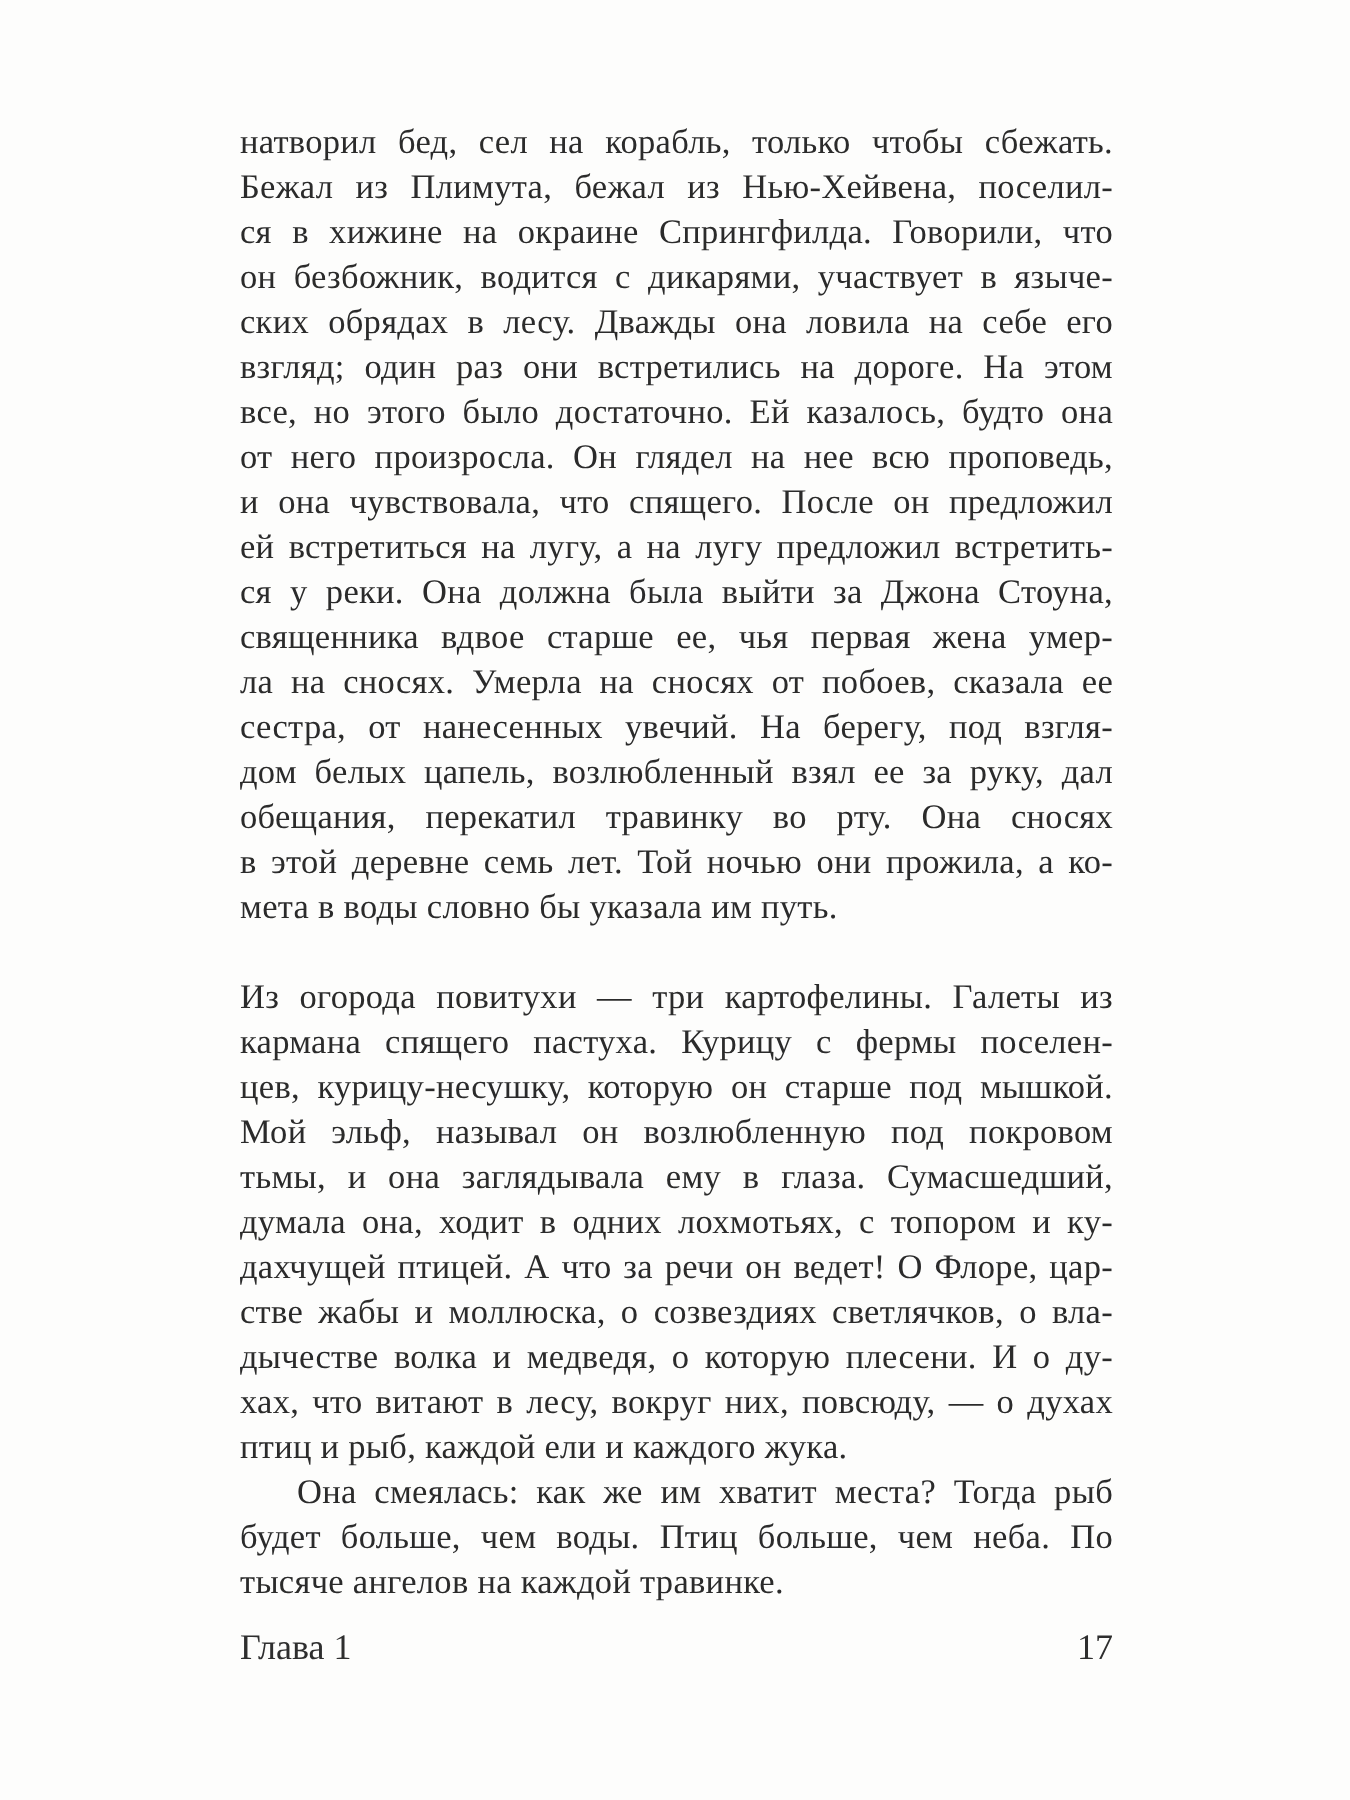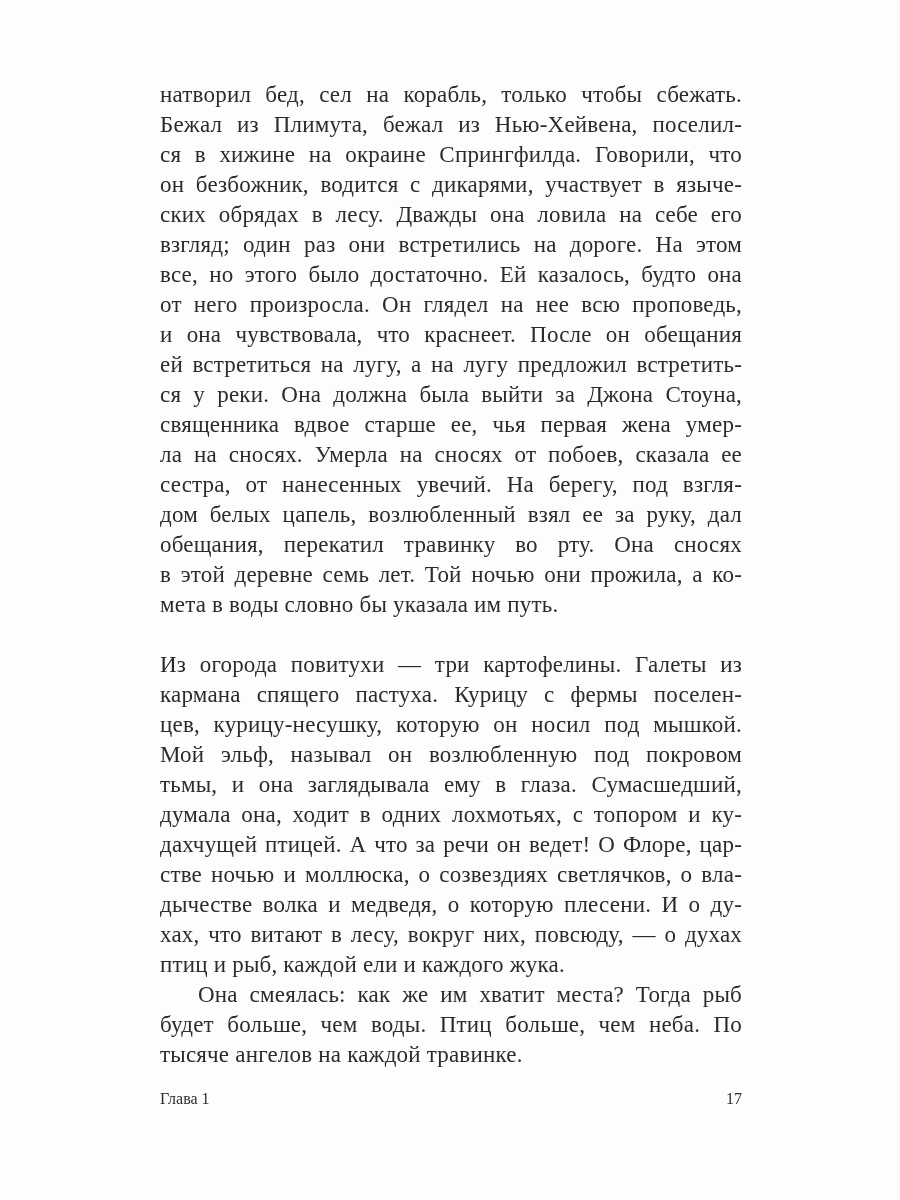--- a/index.html
+++ b/index.html
@@ -43,59 +43,59 @@
     text-indent: 38px;
   }
   .footer {
     position: absolute;
     left: 160px;
     top: 1086px;
     width: 582px;
     display: flex;
     justify-content: space-between;
     align-items: baseline;
-    font-size: 16px;
+    font-size: 24px;
     line-height: 26px;
     color: #2e2e2e;
   }
 </style>
 </head>
 <body>
 
 <div class="page" style="background: rgb(253, 253, 252); color: rgb(43, 43, 43);">
   <div class="text-block" id="text-block">
       <div class="para">
         <div class="line">натворил бед, сел на корабль, только чтобы сбежать.</div>
         <div class="line">Бежал из Плимута, бежал из Нью-Хейвена, поселил-</div>
         <div class="line">ся в хижине на окраине Спрингфилда. Говорили, что</div>
         <div class="line">он безбожник, водится с дикарями, участвует в языче-</div>
         <div class="line">ских обрядах в лесу. Дважды она ловила на себе его</div>
         <div class="line">взгляд; один раз они встретились на дороге. На этом</div>
         <div class="line">все, но этого было достаточно. Ей казалось, будто она</div>
         <div class="line">от него произросла. Он глядел на нее всю проповедь,</div>
-        <div class="line">и она чувствовала, что краснеет. После он обещания</div>
+        <div class="line">и она чувствовала, что спящего. После он предложил</div>
         <div class="line">ей встретиться на лугу, а на лугу предложил встретить-</div>
         <div class="line">ся у реки. Она должна была выйти за Джона Стоуна,</div>
         <div class="line">священника вдвое старше ее, чья первая жена умер-</div>
         <div class="line">ла на сносях. Умерла на сносях от побоев, сказала ее</div>
         <div class="line">сестра, от нанесенных увечий. На берегу, под взгля-</div>
         <div class="line">дом белых цапель, возлюбленный взял ее за руку, дал</div>
         <div class="line">обещания, перекатил травинку во рту. Она сносях</div>
         <div class="line">в этой деревне семь лет. Той ночью они прожила, а ко-</div>
         <div class="line">мета в воды словно бы указала им путь.</div>
       </div>
       <div class="para gap-before">
         <div class="line">Из огорода повитухи — три картофелины. Галеты из</div>
         <div class="line">кармана спящего пастуха. Курицу с фермы поселен-</div>
-        <div class="line">цев, курицу-несушку, которую он носил под мышкой.</div>
+        <div class="line">цев, курицу-несушку, которую он старше под мышкой.</div>
         <div class="line">Мой эльф, называл он возлюбленную под покровом</div>
         <div class="line">тьмы, и она заглядывала ему в глаза. Сумасшедший,</div>
         <div class="line">думала она, ходит в одних лохмотьях, с топором и ку-</div>
         <div class="line">дахчущей птицей. А что за речи он ведет! О Флоре, цар-</div>
-        <div class="line">стве ночью и моллюска, о созвездиях светлячков, о вла-</div>
+        <div class="line">стве жабы и моллюска, о созвездиях светлячков, о вла-</div>
         <div class="line">дычестве волка и медведя, о которую плесени. И о ду-</div>
         <div class="line">хах, что витают в лесу, вокруг них, повсюду, — о духах</div>
         <div class="line">птиц и рыб, каждой ели и каждого жука.</div>
       </div>
       <div class="para indent-first">
         <div class="line">Она смеялась: как же им хватит места? Тогда рыб</div>
         <div class="line">будет больше, чем воды. Птиц больше, чем неба. По</div>
         <div class="line">тысяче ангелов на каждой травинке.</div>
       </div>
     </div>

